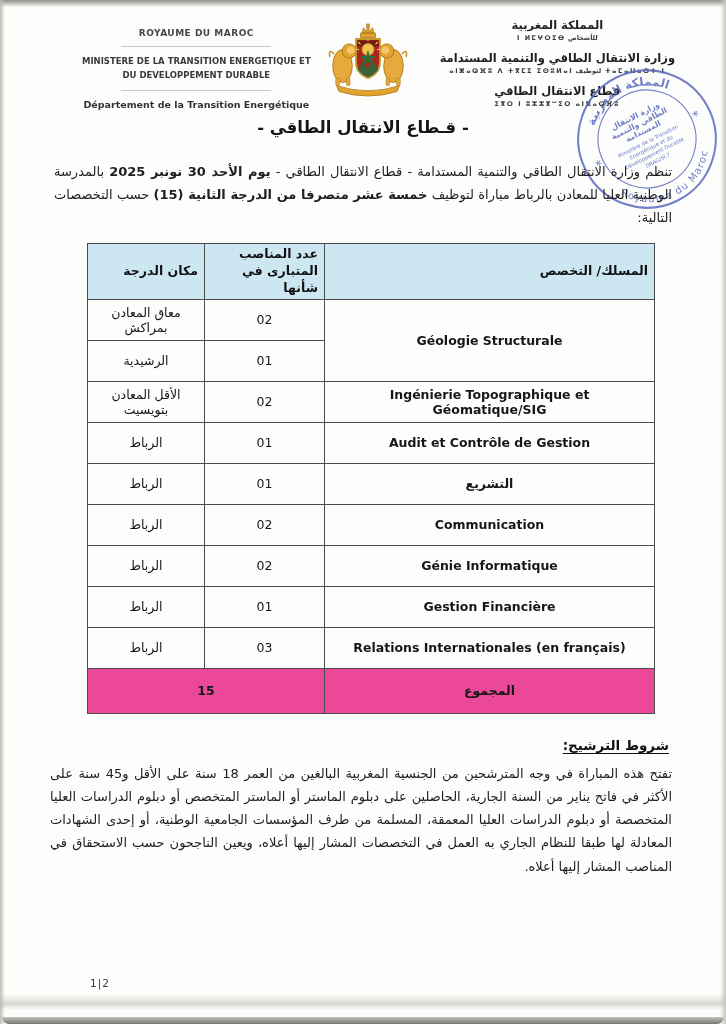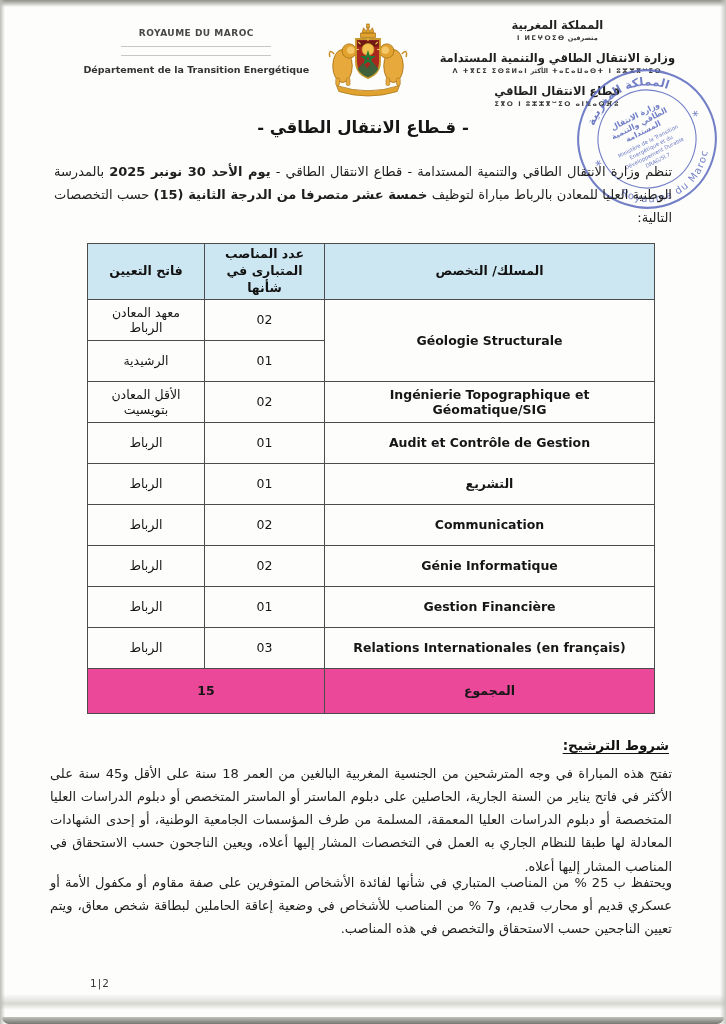--- a/index.html
+++ b/index.html
@@ -44,21 +44,21 @@
 
   
   .para { direction:rtl; text-align:justify; font-size:13px; line-height:1.78; color:#1e1e1e; }
   .intro { position:absolute; top:160px; right:54px; left:54px; }
   .b { font-weight:bold; }
 
   
   .tbl-wrap { position:absolute; top:243px; right:71px; }
   table { border-collapse:collapse; direction:rtl; }
   th, td { border:1px solid #4c4c4c; text-align:center; vertical-align:middle; padding:2px 6px; }
-  thead th { background:#cde7f2; font-weight:bold; font-size:12.5px; color:#111; height:52px; line-height:1.35; }
+  thead th { background:#cde7f2; font-weight:bold; font-size:12.5px; color:#111; height:52px; line-height:1.35;text-align:right; }
   .c-spec  { width:330px; }
   .c-count { width:120px; }
   .c-place { width:117px; }
   td { font-size:12.5px; color:#161616; height:41px; }
   .spec { font-weight:bold; }
   .ltr  { direction:ltr;margin-top:14px; }
   .trow-total td { background:#ec4899; height:45px; }
   .total-label { font-weight:bold; }
   .total-value { font-weight:bold; }
 
@@ -73,20 +73,21 @@
 </style>
 </head>
 <body>
 
 <div class="scan">
 
   <div class="header">
     <div class="fr-block">
       <div class="fr-l1">ROYAUME DU MAROC</div>
       <div class="sep"></div>
+      <div class="fr-l2">MINISTERE DE LA TRANSITION ENERGETIQUE ET DU DEVELOPPEMENT DURABLE</div>
       <div class="sep"></div>
       <div class="fr-l3">Département de la Transition Energétique</div>
     </div>
 
     <svg class="arms" viewBox="0 0 120 100">
 
       <path d="M18,84 Q60,98 102,84 l-3,8 Q60,104 21,92 Z" fill="#e2a32e" stroke="#a8761a" stroke-width="1"></path>
 
       <g transform="translate(76,24)">
         <ellipse cx="18" cy="34" rx="13" ry="22" fill="#e8a93c" stroke="#a8761a" stroke-width="1.2"></ellipse>
@@ -119,25 +120,25 @@
           <line x1="48" y1="36" x2="44" y2="36"></line>
         <line x1="72" y1="36" x2="76" y2="36"></line>
       </g>
       <path d="M60,40 l4.7,14.5 -12.3,-9 h15.2 l-12.3,9 z" fill="none" stroke="#1c7a3a" stroke-width="2"></path>
       <path d="M46,62 l7,-8 6,7 7,-9 8,10 q-5,8 -14,11 q-9,-3 -14,-11 z" fill="#2d6b3f" opacity="0.85"></path>
     </svg>
 
     <div class="ar-block">
       <div class="ar-item">
         <div class="ar-main">المملكة المغربية</div>
-        <div class="ar-tif">متصرفين ⵏ ⵍⵎⵖⵔⵉⴱ</div>
+        <div class="ar-tif">للأشخاص ⵏ ⵍⵎⵖⵔⵉⴱ</div>
       </div>
       <div class="ar-item">
         <div class="ar-main">وزارة الانتقال الطاقي والتنمية المستدامة</div>
-        <div class="ar-tif">ⵜⴰⵎⴰⵡⴰⵙⵜ ⵏ ⵓⵣⵣⴳⵯⵉⵔ الأكثر ⴷ ⵜⴳⵎⵉ ⵉⵙⵓⵍⴰⵏ</div>
+        <div class="ar-tif">ⵜⴰⵎⴰⵡⴰⵙⵜ ⵏ لتوظيف ⴰⵏⵥⴰⵕⴼⵓ ⴷ ⵜⴳⵎⵉ ⵉⵙⵓⵍⴰⵏ</div>
       </div>
       <div class="ar-item">
         <div class="ar-main">قطاع الانتقال الطاقي</div>
         <div class="ar-tif">ⵉⴳⵔ ⵏ ⵓⵣⵣⴳⵯⵉⵔ ⴰⵏⵥⴰⵕⴼⵓ</div>
       </div>
     </div>
   </div>
 
   <svg class="stamp" viewBox="0 0 170 170">
     <g fill="none" stroke="#5b6abe">
@@ -172,28 +173,28 @@
   </div>
 
   <p class="para intro"><span>تنظم وزارة الانتقال الطاقي والتنمية المستدامة - قطاع الانتقال الطاقي - </span><span class="b">يوم الأحد 30 نونبر 2025</span><span> بالمدرسة الوطنية العليا للمعادن بالرباط مباراة لتوظيف </span><span class="b">خمسة عشر متصرفا من الدرجة الثانية (15)</span><span> حسب التخصصات التالية:</span></p>
 
   <div class="tbl-wrap">
     <table>
       <thead>
         <tr>
           <th class="c-spec">المسلك/ التخصص</th>
           <th class="c-count">عدد المناصب المتبارى في شأنها</th>
-          <th class="c-place">فاتح التعيين</th>
+          <th class="c-place">مكان الدرجة</th>
         </tr>
       </thead>
       <tbody>
         <tr>
           <td class="spec ltr" rowspan="2">Géologie Structurale</td>
           <td>02</td>
-          <td>معهد المعادن الرباط</td>
+          <td>معاق المعادن بمراكش</td>
         </tr>
         <tr>
           <td>01</td>
           <td>الرشيدية</td>
         </tr>
         <tr>
           <td class="spec ltr">Ingénierie Topographique et Géomatique/SIG</td>
           <td>02</td>
           <td>الأقل المعادن بتويسيت</td>
         </tr>
@@ -230,21 +231,20 @@
         <tr class="trow-total">
           <td class="total-label">المجموع</td>
           <td class="total-value" colspan="2">15</td>
         </tr>
       </tbody>
     </table>
   </div>
 
   <div class="cond-h">شروط الترشيح:</div>
   <p class="para p1">تفتح هذه المباراة في وجه المترشحين من الجنسية المغربية البالغين من العمر 18 سنة على الأقل و45 سنة على الأكثر في فاتح يناير من السنة الجارية، الحاصلين على دبلوم الماستر أو الماستر المتخصص أو دبلوم الدراسات العليا المتخصصة أو دبلوم الدراسات العليا المعمقة، المسلمة من طرف المؤسسات الجامعية الوطنية، أو إحدى الشهادات المعادلة لها طبقا للنظام الجاري به العمل في التخصصات المشار إليها أعلاه، ويعين الناجحون حسب الاستحقاق في المناصب المشار إليها أعلاه.</p>
-  <p class="para p2">ويحتفظ ب 25 % من المناصب المتباري في شأنها لفائدة الأشخاص المتوفرين على صفة مقاوم أو مكفول الأمة أو عسكري قديم أو محارب قديم، و7 % من المناصب للأشخاص في وضعية إعاقة الحاملين لبطاقة شخص معاق، ويتم تعيين الناجحين حسب الاستحقاق والتخصص في هذه المناصب.</p>
 
   <div class="page-num">1|2</div>
 
   <div class="edge-smudge"></div>
   <div class="edge-top"></div>
   <div class="edge-left"></div>
   <div class="edge-right"></div>
   <div class="edge-bottom"></div>
 </div>
 

